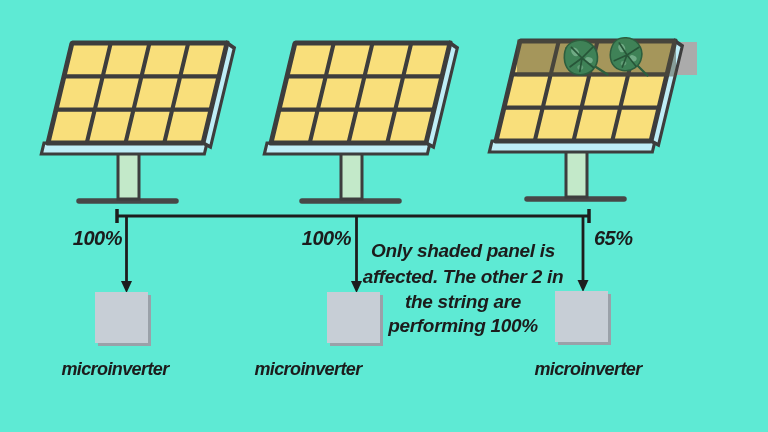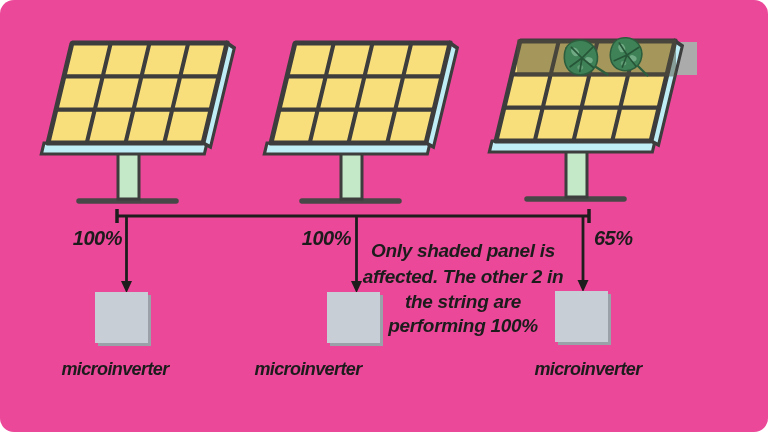--- a/index.html
+++ b/index.html
@@ -1,22 +1,21 @@
 <!DOCTYPE html>
 <html><head>
 <meta charset="utf-8">
 <style>
   html,body{margin:0;padding:0;background:#ffffff;}
   .stage{
     position:relative;
     width:768px;height:432px;
-    background:#ec4899;
+    background:#5eead4;
     overflow:hidden;
     font-family:"Liberation Sans",sans-serif;
-    border-radius:14px;
   }
   svg text{
     font-family:"Liberation Sans",sans-serif;
     font-weight:bold;
     font-style:italic;
     fill:#1c1c1c;
   }
   .pct{font-size:20px;letter-spacing:-0.5px;}
   .note{font-size:19px;letter-spacing:-0.3px;}
   .micro{font-size:18px;letter-spacing:-0.6px;}

